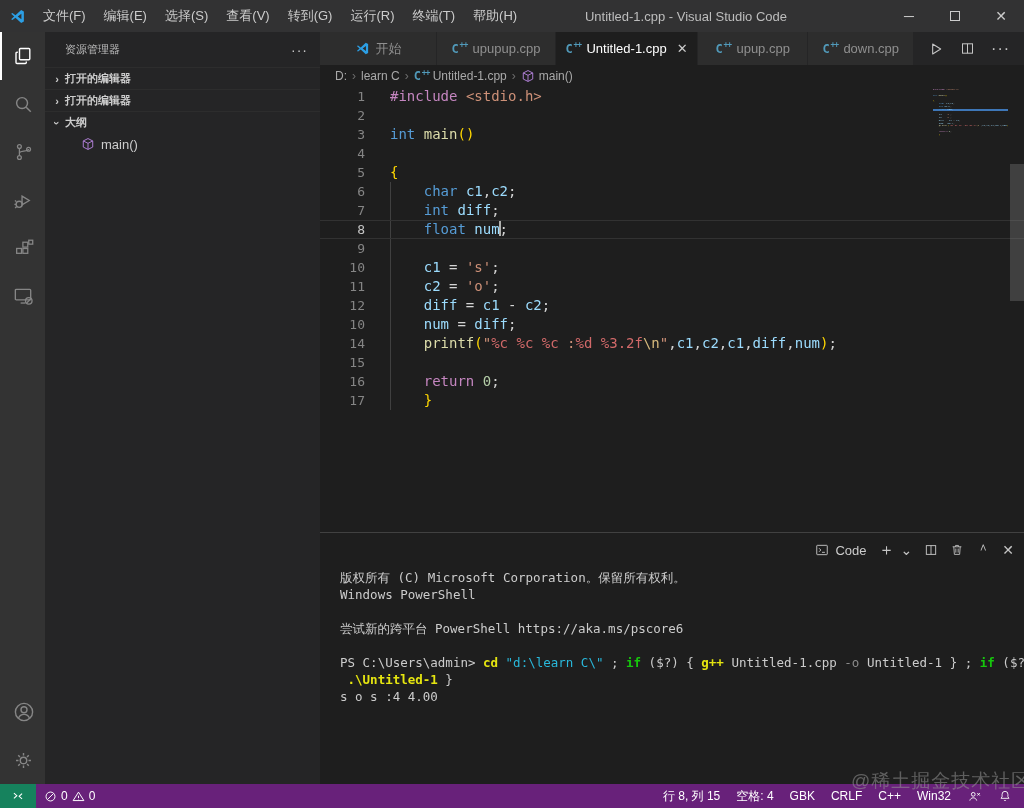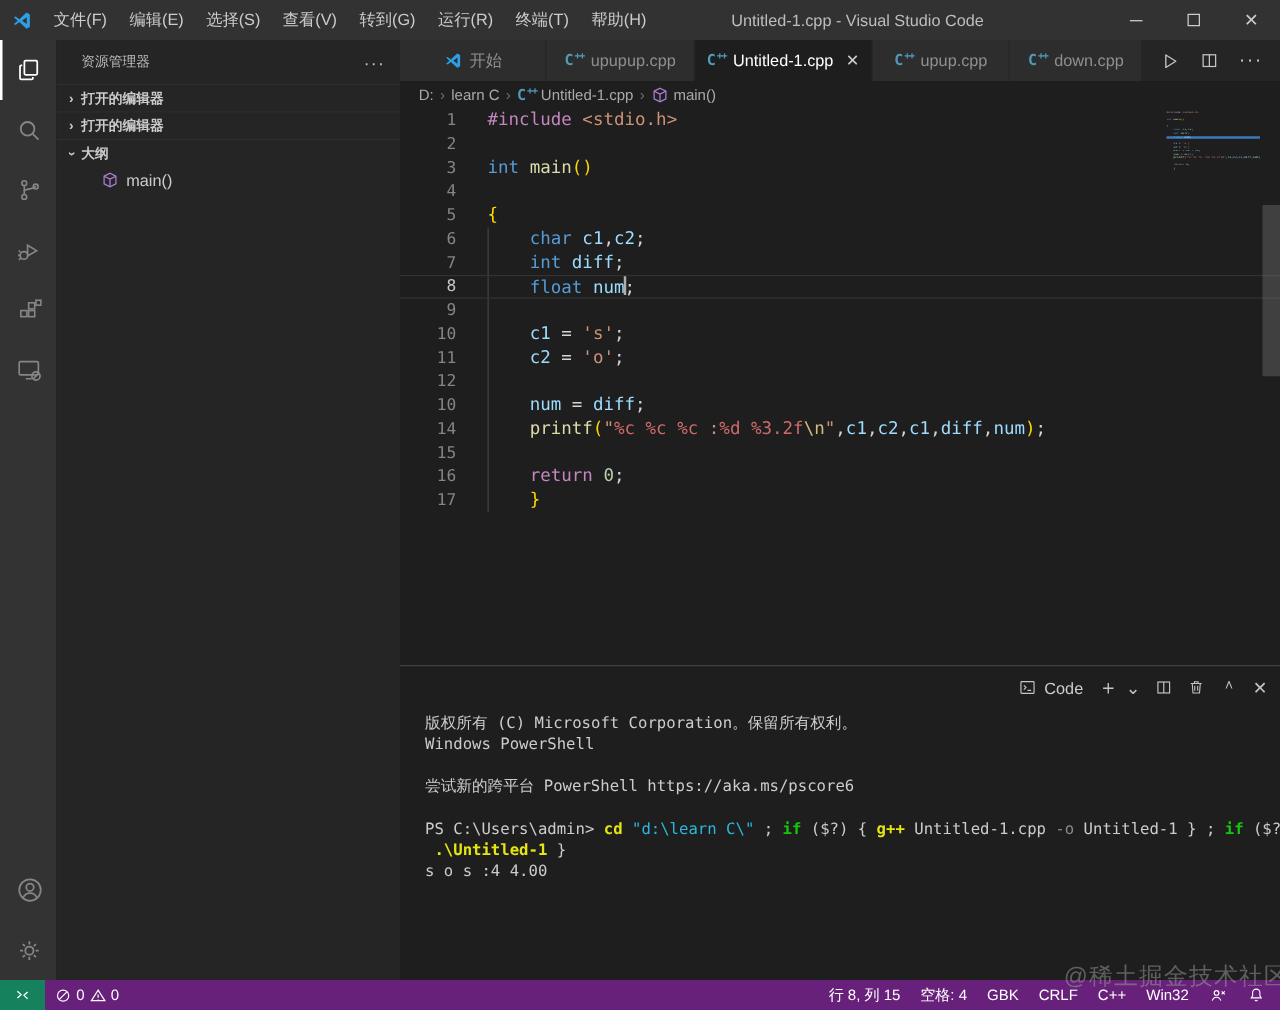--- a/index.html
+++ b/index.html
@@ -334,20 +334,21 @@
           <div class="code-row">
             <span class="ln">10</span>
             <span class="ltext"><span style="color: rgb(212, 212, 212);">    </span><span style="color: rgb(156, 220, 254);">c1</span><span style="color: rgb(212, 212, 212);"> = </span><span style="color: rgb(206, 145, 120);">'s'</span><span style="color: rgb(212, 212, 212);">;</span></span>
           </div>
           <div class="code-row">
             <span class="ln">11</span>
             <span class="ltext"><span style="color: rgb(212, 212, 212);">    </span><span style="color: rgb(156, 220, 254);">c2</span><span style="color: rgb(212, 212, 212);"> = </span><span style="color: rgb(206, 145, 120);">'o'</span><span style="color: rgb(212, 212, 212);">;</span></span>
           </div>
           <div class="code-row">
             <span class="ln">12</span>
+            <span class="ltext"><span style="color: rgb(212, 212, 212);">    </span><span style="color: rgb(156, 220, 254);">diff</span><span style="color: rgb(212, 212, 212);"> = </span><span style="color: rgb(156, 220, 254);">c1</span><span style="color: rgb(212, 212, 212);"> - </span><span style="color: rgb(156, 220, 254);">c2</span><span style="color: rgb(212, 212, 212);">;</span></span>
           </div>
           <div class="code-row">
             <span class="ln">10</span>
             <span class="ltext"><span style="color: rgb(212, 212, 212);">    </span><span style="color: rgb(156, 220, 254);">num</span><span style="color: rgb(212, 212, 212);"> = </span><span style="color: rgb(156, 220, 254);">diff</span><span style="color: rgb(212, 212, 212);">;</span></span>
           </div>
           <div class="code-row">
             <span class="ln">14</span>
             <span class="ltext"><span style="color: rgb(212, 212, 212);">    </span><span style="color: rgb(220, 220, 170);">printf</span><span style="color: rgb(255, 215, 0);">(</span><span style="color: rgb(206, 145, 120);">"</span><span style="color: rgb(209, 105, 105);">%c</span><span style="color: rgb(206, 145, 120);"> </span><span style="color: rgb(209, 105, 105);">%c</span><span style="color: rgb(206, 145, 120);"> </span><span style="color: rgb(209, 105, 105);">%c</span><span style="color: rgb(206, 145, 120);"> :</span><span style="color: rgb(209, 105, 105);">%d</span><span style="color: rgb(206, 145, 120);"> </span><span style="color: rgb(209, 105, 105);">%3.2f</span><span style="color: rgb(215, 186, 125);">\n</span><span style="color: rgb(206, 145, 120);">"</span><span style="color: rgb(212, 212, 212);">,</span><span style="color: rgb(156, 220, 254);">c1</span><span style="color: rgb(212, 212, 212);">,</span><span style="color: rgb(156, 220, 254);">c2</span><span style="color: rgb(212, 212, 212);">,</span><span style="color: rgb(156, 220, 254);">c1</span><span style="color: rgb(212, 212, 212);">,</span><span style="color: rgb(156, 220, 254);">diff</span><span style="color: rgb(212, 212, 212);">,</span><span style="color: rgb(156, 220, 254);">num</span><span style="color: rgb(255, 215, 0);">)</span><span style="color: rgb(212, 212, 212);">;</span></span>
           </div>
           <div class="code-row">

